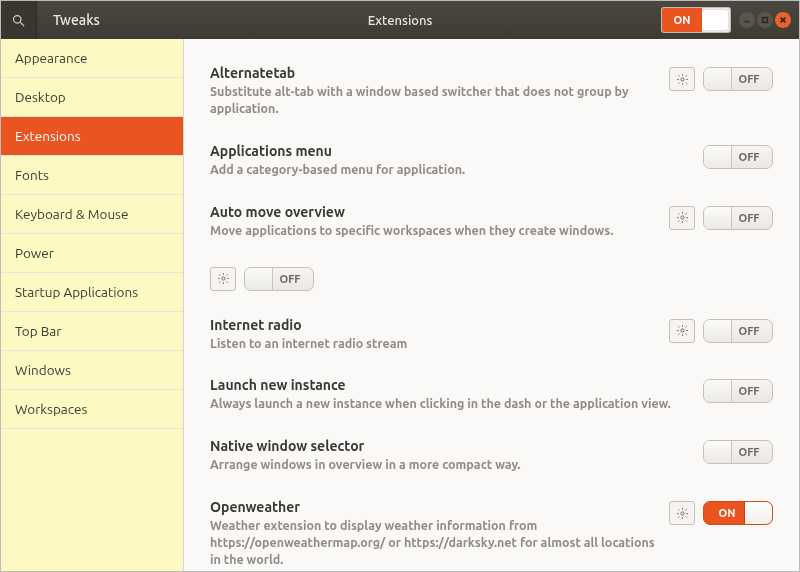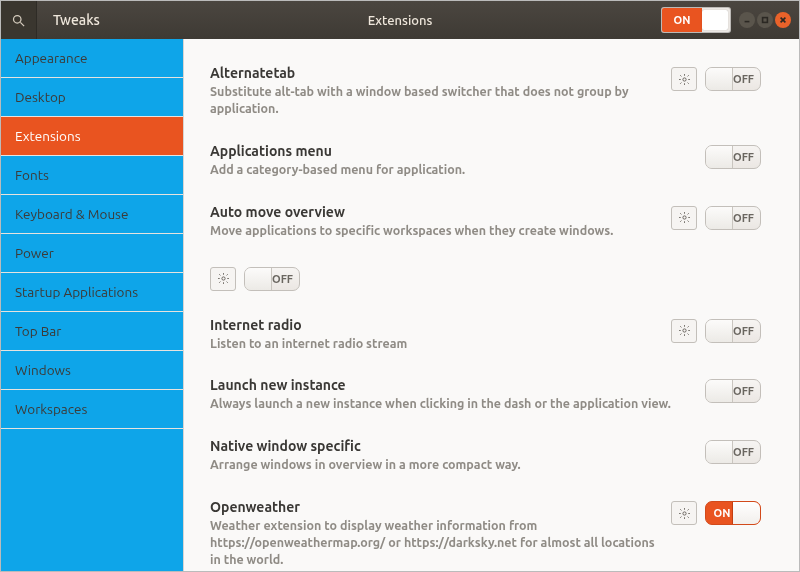--- a/index.html
+++ b/index.html
@@ -13,33 +13,33 @@
   .tb-title { position:absolute; left:0; right:0; text-align:center; font-size:13px; font-weight:500; color:#efe7dc; pointer-events:none; }
   .tb-right { margin-left:auto; display:flex; align-items:center; gap:8px; padding-right:8px; height:100%; }
   .global-toggle { width:70px; height:26px; border-radius:3px; background:#ece8e4; position:relative; overflow:hidden; border:1px solid rgba(0,0,0,.2); }
   .global-toggle .on { position:absolute; left:0; top:0; bottom:0; width:40px; background:#E95420; color:#fff; font-size:11px; font-weight:600; display:flex; align-items:center; justify-content:center; }
   .global-toggle .knob { position:absolute; right:2px; top:2px; bottom:2px; width:26px; background:#fff; border-radius:2px; box-shadow:0 0 1px rgba(0,0,0,.3); }
   .winbtns { display:flex; gap:2px; }
   .winbtn { width:16px; height:16px; border-radius:50%; background:#5a554c; display:flex; align-items:center; justify-content:center; }
   .winbtn.close { background:#e9622a; }
   .winbtn svg { width:8px; height:8px; stroke:#2b2823; fill:none; stroke-width:2; }
   .body { flex:1; display:flex; overflow:hidden; }
-  .sidebar { width:183px; background:#0ea5e9; border-right:1px solid #d7d5d2; overflow-y:auto; }
+  .sidebar { width:183px; background:#fef9c3; border-right:1px solid #d7d5d2; overflow-y:auto; }
   .side-item { padding:11px 14px; font-size:13.5px; color:#3d3a37; border-bottom:1px solid #e6e3df; cursor:pointer; }
   .side-item.active { background:#E95420; color:#fff; }
-  .content { flex:1; overflow-y:auto; padding:18px 38px 10px 26px; background:#faf9f8; }
+  .content { flex:1; overflow-y:auto; padding:18px 26px 10px 26px; background:#faf9f8; }
   .ext { display:flex; align-items:flex-start; padding:8px 0 18px 0; }
   .ext + .ext { border-top:none; }
   .ext-text { flex:1; padding-right:14px; }
   .ext-title { font-size:14px; font-weight:600; color:#3a3835; margin-bottom:2px; }
   .ext-desc { font-size:12.5px; color:#8f8b85; line-height:1.35;font-weight:bold; }
   .ext-ctrl { display:flex; align-items:center; gap:8px; padding-top:2px; }
   .gear { width:26px; height:24px; border:1px solid #c3bfba; border-radius:3px; background:#f6f4f2; display:flex; align-items:center; justify-content:center; cursor:pointer; }
   .gear svg { width:13px; height:13px; stroke:#5b5750; fill:none; stroke-width:1.6; }
-  .toggle { width:56px; height:24px; border:1px solid #c3bfba; border-radius:7px; background:linear-gradient(#f6f4f2,#ebe7e3); position:relative; cursor:pointer; overflow:hidden; display:flex; align-items:center; }
+  .toggle { width:70px; height:24px; border:1px solid #c3bfba; border-radius:7px; background:linear-gradient(#f6f4f2,#ebe7e3); position:relative; cursor:pointer; overflow:hidden; display:flex; align-items:center; }
   .toggle .label { flex:1; text-align:center; font-size:11px; font-weight:600; color:#6a6660; }
   .toggle .knob { width:28px; height:100%; background:linear-gradient(#fcfbfa,#eceae6); border-right:1px solid #c9c5bf; }
   .toggle.off .knob { order:-1; }
   .toggle.off .label { padding-right:6px; }
   .toggle.on { background:#E95420; border-color:#d24a1b; }
   .toggle.on .label { color:#fff; padding-left:6px; }
   .toggle.on .knob { order:2; border-left:1px solid #c33f12; border-right:none; background:linear-gradient(#fff,#f2efec); }
 </style>
 </head>
 <body>
@@ -183,21 +183,21 @@
           </div>
           <div class="ext-ctrl">
             <div class="toggle off">
               <div class="knob"></div>
               <div class="label">OFF</div>
             </div>
           </div>
         </div>
         <div class="ext">
           <div class="ext-text">
-            <div class="ext-title">Native window specific</div>
+            <div class="ext-title">Native window selector</div>
             <div class="ext-desc">Arrange windows in overview in a more compact way.</div>
           </div>
           <div class="ext-ctrl">
             <div class="toggle off">
               <div class="knob"></div>
               <div class="label">OFF</div>
             </div>
           </div>
         </div>
         <div class="ext">

